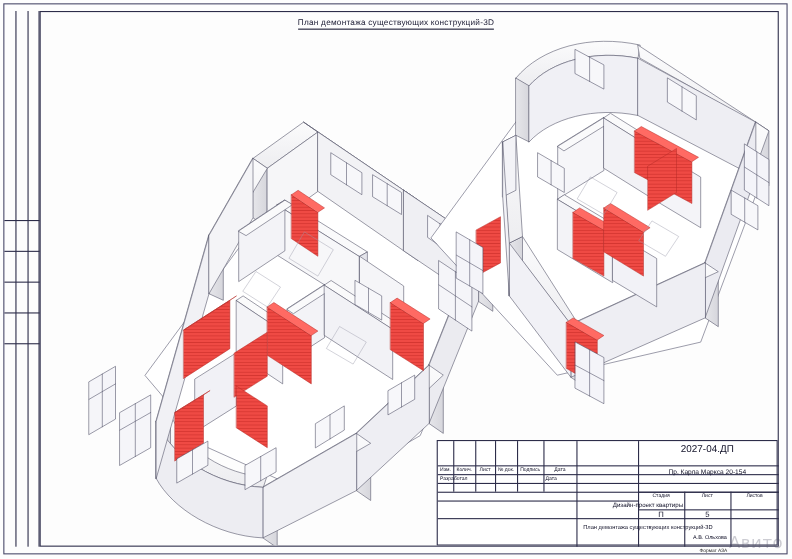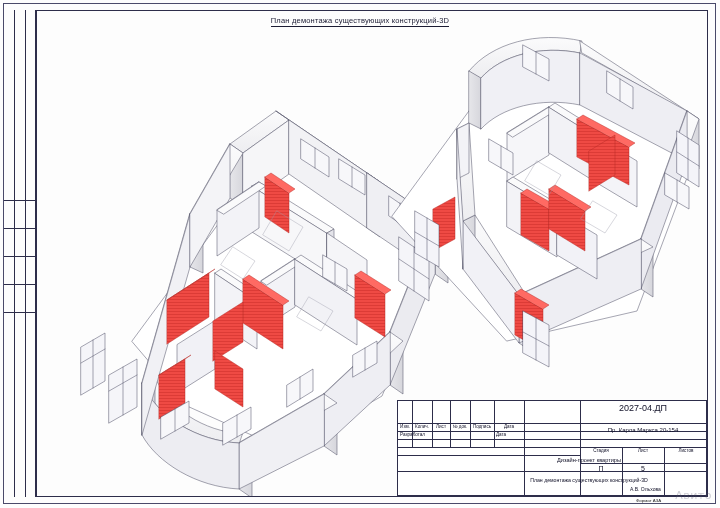--- a/index.html
+++ b/index.html
@@ -155,21 +155,21 @@
     left: 636px;
     top: 498px;
     font-size: 4.4px;
     color: #222;
   }
   
   .wm {
     position: absolute;
     right: 8px;
     bottom: 6px;
-    font-size: 11px;
+    font-size: 15px;
     color: rgba(90,90,110,0.30);
     letter-spacing: 0.5px;
     font-family: "DejaVu Sans", sans-serif;
     margin-top: 20px;
   }
 </style>
 </head>
 <body>
 
 <div class="sheet">

